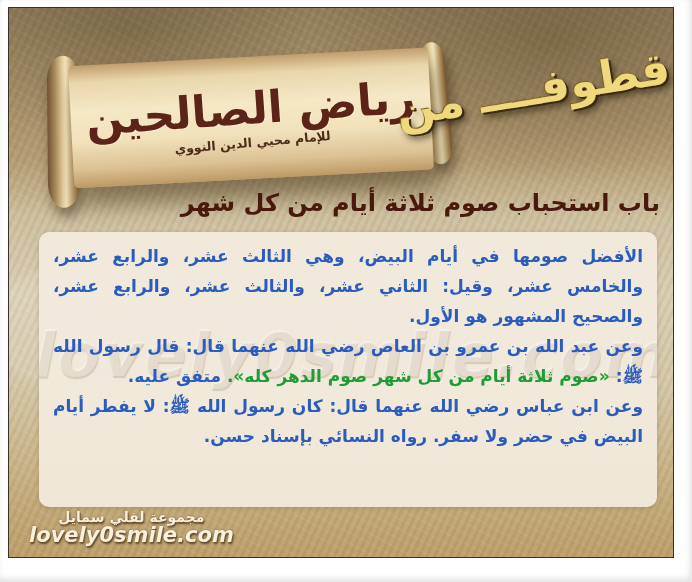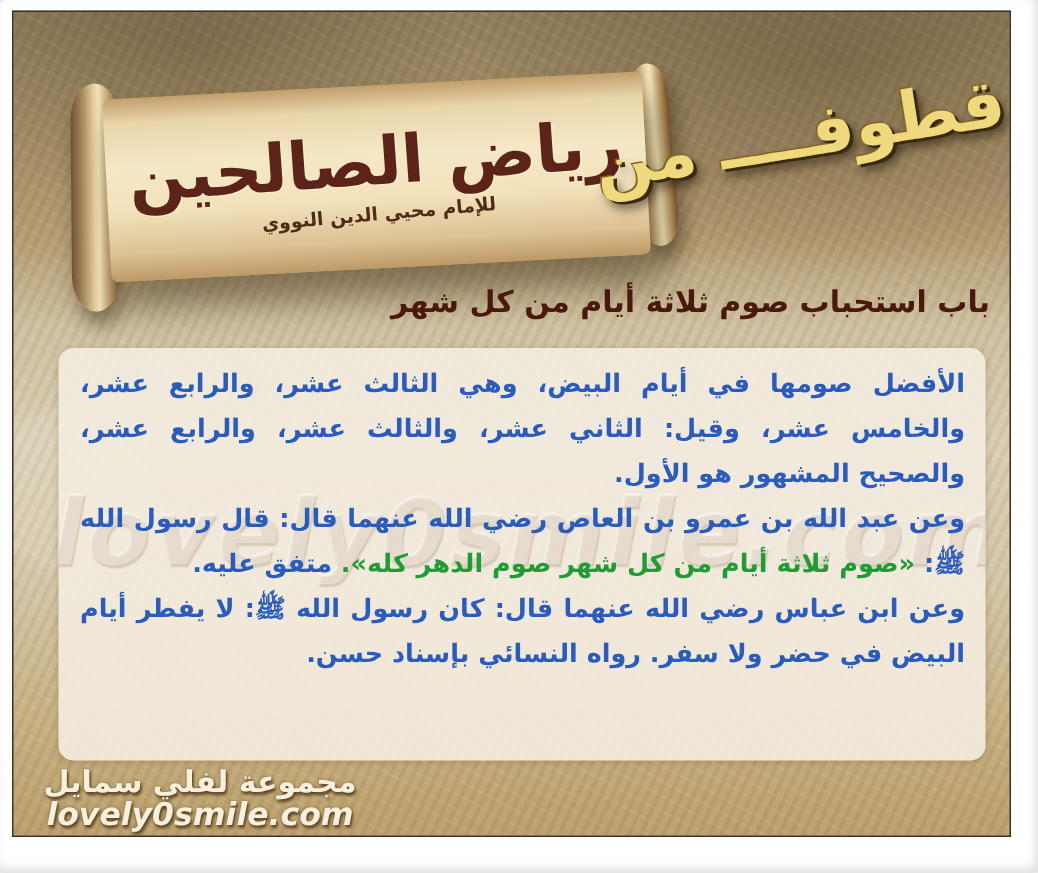--- a/index.html
+++ b/index.html
@@ -51,21 +51,21 @@
   .series-title{
     position:absolute;right:2px;top:52px;width:242px;text-align:center;
     font-size:45px;font-weight:bold;color:#f0d87c;white-space:nowrap;
     transform:rotate(-9deg);
     text-shadow:2px 2px 0 #3a2a10,-1px -1px 0 #806428,3px 5px 7px rgba(28,18,4,0.65);
   }
 
   
   .chapter-title{
     position:absolute;right:13px;top:181px;width:640px;text-align:right;
-    font-size:20px;font-weight:bold;color:#49190e;letter-spacing:0;
+    font-size:24px;font-weight:bold;color:#49190e;letter-spacing:0;
   }
 
   
   .text-box{
     position:absolute;left:30px;top:224px;width:618px;height:275px;border-radius:10px;
     background:rgba(243,236,222,0.92);
     box-shadow:0 1px 4px rgba(90,70,40,0.25);
     padding:0;box-sizing:border-box;overflow:hidden;
   }
   .text-inner{
@@ -80,21 +80,21 @@
     position:absolute;left:-8px;top:86px;width:104%;text-align:center;
     font-size:62px;font-weight:bold;font-style:italic;letter-spacing:2px;white-space:nowrap;
     color:rgba(255,255,255,0.34);
     text-shadow:1px 2px 1px rgba(150,123,86,0.28);
     pointer-events:none;
   }
 
   
   .credit{position:absolute;left:20px;top:501px;text-align:center;direction:rtl;}
   .credit-group{
-    font-size:20px;font-weight:bold;color:#f7f0dd;
+    font-size:14px;font-weight:bold;color:#f7f0dd;
     text-shadow:1px 2px 2px rgba(80,55,25,0.85),0 0 2px rgba(110,80,40,0.8);
   }
   .credit-site{
     font-size:21px;font-weight:bold;font-style:italic;color:#f7f0dd;direction:ltr;
     text-shadow:1px 2px 2px rgba(80,55,25,0.85),0 0 2px rgba(110,80,40,0.8);
     margin-top:-2px;
   }
 </style>
 </head>
 <body>

